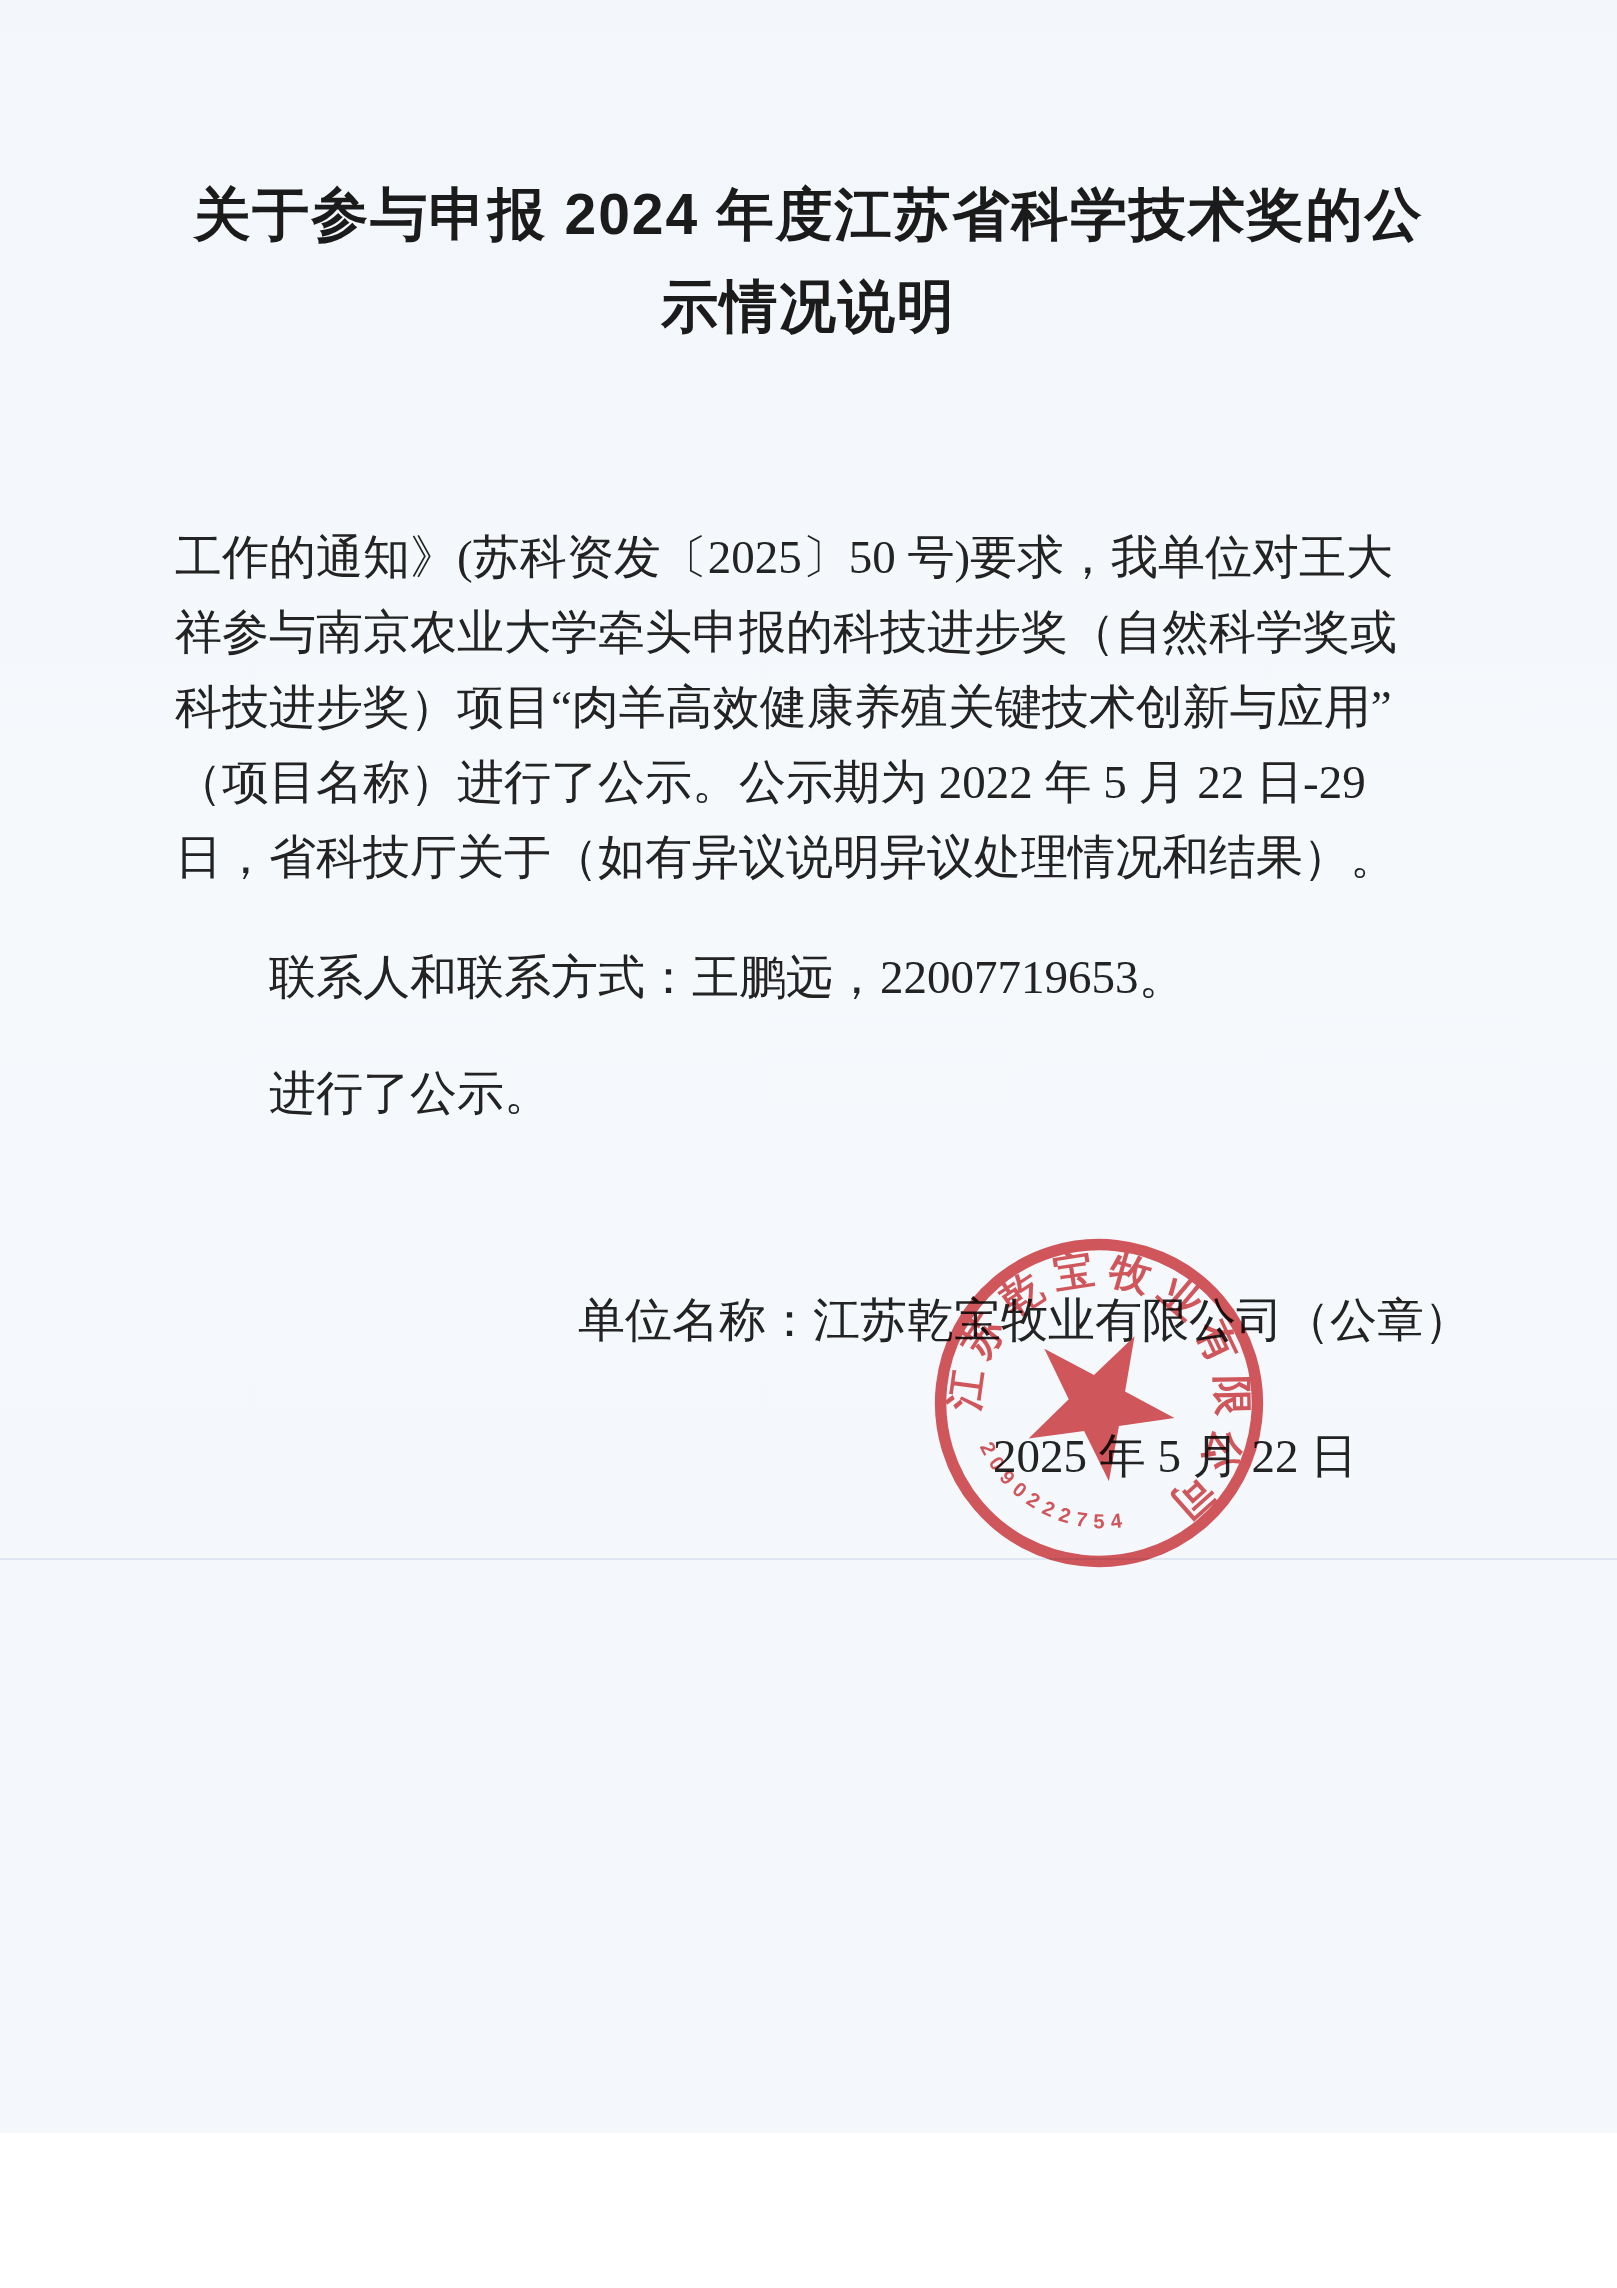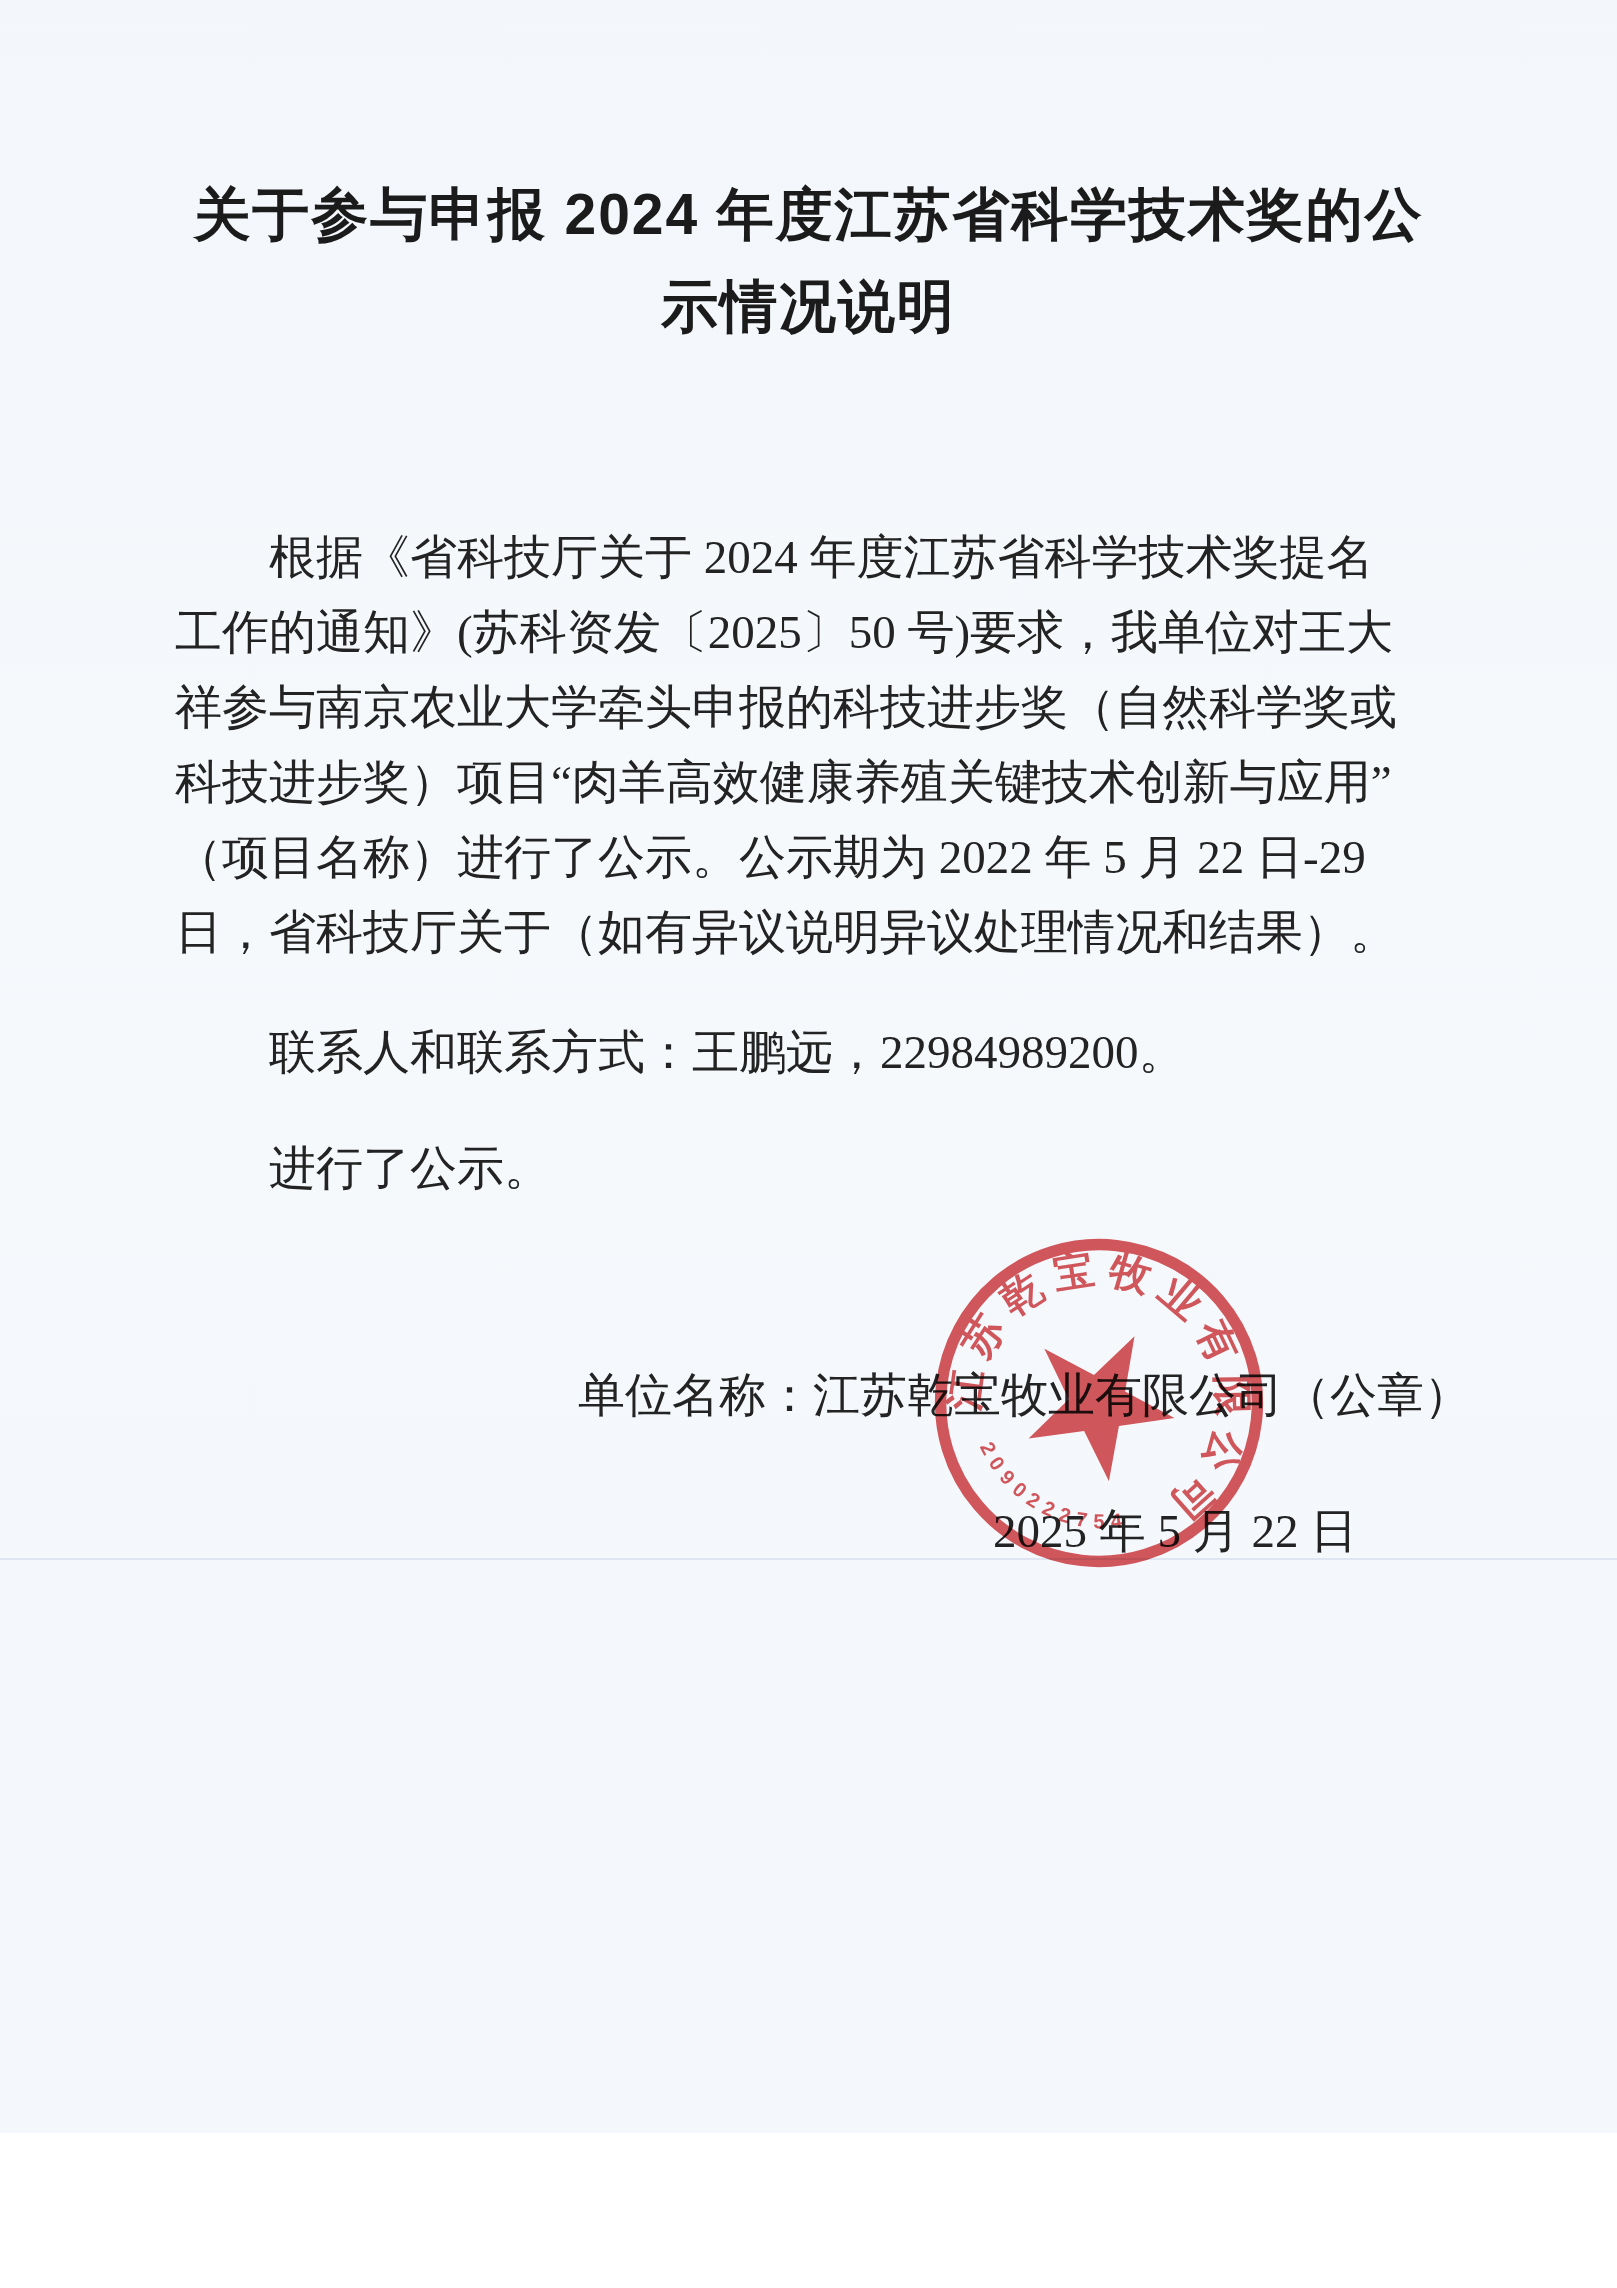--- a/index.html
+++ b/index.html
@@ -94,29 +94,28 @@
 
 <div class="page">
 
   <div class="doc-title">
     <div>关于参与申报 2024 年度江苏省科学技术奖的公</div>
     <div>示情况说明</div>
   </div>
 
   <div class="content">
     <div class="paragraph">
-      <div class="para-line indent">根据《省科技厅关于 2024 年度江苏省科学技术奖提名</div>
       <div class="para-line">工作的通知》(苏科资发〔2025〕50 号)要求，我单位对王大</div>
       <div class="para-line">祥参与南京农业大学牵头申报的科技进步奖（自然科学奖或</div>
       <div class="para-line">科技进步奖）项目“肉羊高效健康养殖关键技术创新与应用”</div>
       <div class="para-line">（项目名称）进行了公示。公示期为 2022 年 5 月 22 日-29</div>
       <div class="para-line">日，省科技厅关于（如有异议说明异议处理情况和结果）。</div>
     </div>
 
-    <div class="contact-line">联系人和联系方式：王鹏远，22984989200。</div>
+    <div class="contact-line">联系人和联系方式：王鹏远，22007719653。</div>
 
     <div class="closing-line">进行了公示。</div>
 
     <div class="signature-line">单位名称：江苏乾宝牧业有限公司（公章）</div>
 
     <div class="date-line">2025 年 5 月 22 日</div>
   </div>
 
   <div class="scan-line"></div>
 

